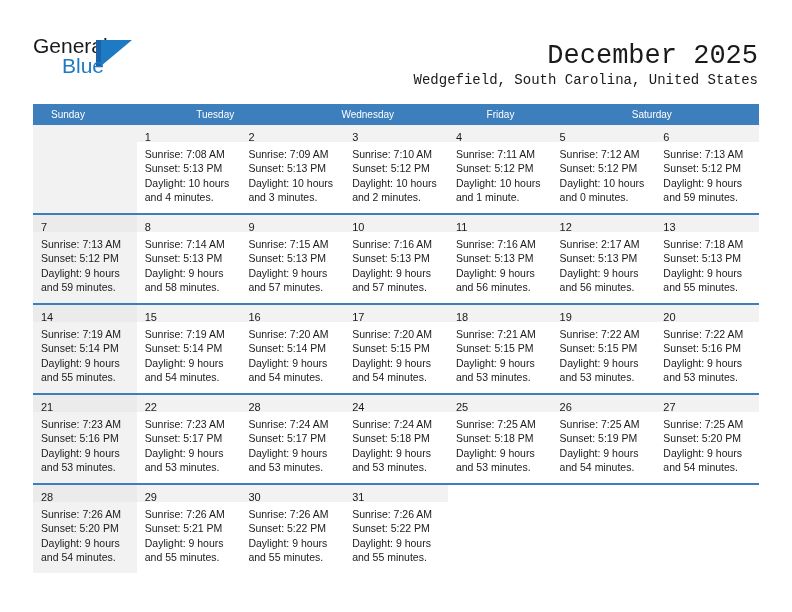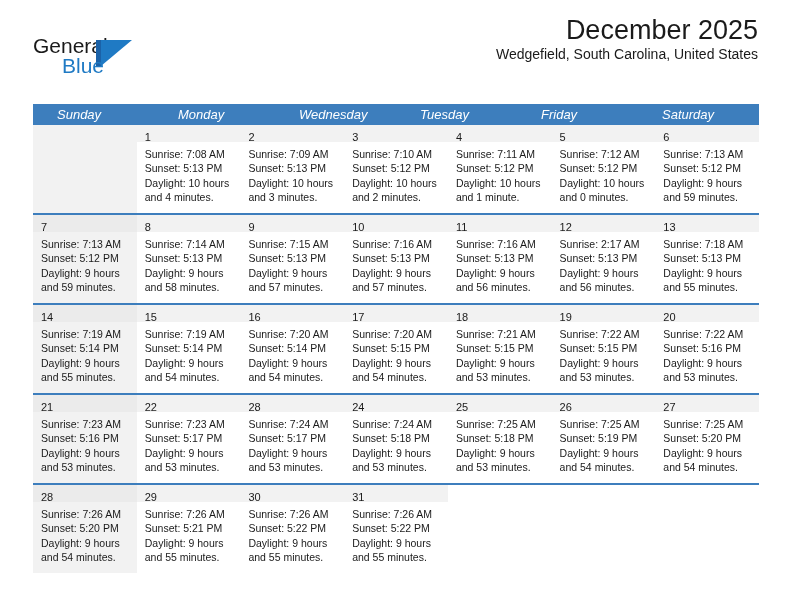--- a/index.html
+++ b/index.html
@@ -74,22 +74,23 @@
     top: 0;
     width: 0;
     height: 0;
     border-top: 26px solid #1f7ac4;
     border-right: 31px solid transparent;
   }
 
   .title-block {
     position: absolute;
     right: 34px;
-    top: 14px;
+    top: 40px;
     text-align: right;
+    font-family: Liberation Mono, monospace;
   }
   .cal-title {
     font-size: 27px;
     font-weight: normal;
     color: #1a1a1a;
     line-height: 32px;
     white-space: nowrap;
   }
   .cal-subtitle {
     font-size: 14px;
@@ -107,26 +108,25 @@
     width: 726px;
   }
   .weekdays {
     display: flex;
     background: #3d7ebd;
     height: 21px;
   }
   .weekday {
     flex: 1 1 0;
     color: #ffffff;
-    font-size: 13px;
+    font-size: 10px;
     line-height: 21px;
-    padding-left: 24px;
+    padding-left: 18px;
     box-sizing: border-box;
     white-space: nowrap;
-    font-style: italic;
   }
 
   .week {
     display: flex;
     border-top: 2px solid #3d7ebd;
   }
   .week:first-of-type {
     border-top: none;
   }
   .cell {
@@ -189,23 +189,22 @@
       <div class="cal-title">December 2025</div>
       <div class="cal-subtitle">Wedgefield, South Carolina, United States</div>
     </div>
 
   </div>
 
   <div class="calendar">
 
     <div class="weekdays">
       <div class="weekday">Sunday</div>
-      <div class="weekday">Monday</div>
+      <div class="weekday">Tuesday</div>
       <div class="weekday">Wednesday</div>
-      <div class="weekday">Tuesday</div>
       <div class="weekday">Friday</div>
       <div class="weekday">Saturday</div>
     </div>
 
     <div id="weeks-container">
         <div class="week">
           <div class="cell shaded empty">
     <div class="daynum-bar">
       <span class="daynum"></span>
     </div>

